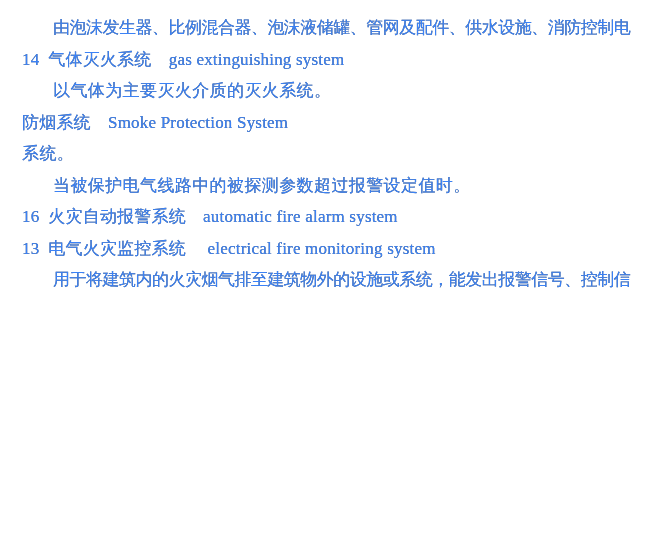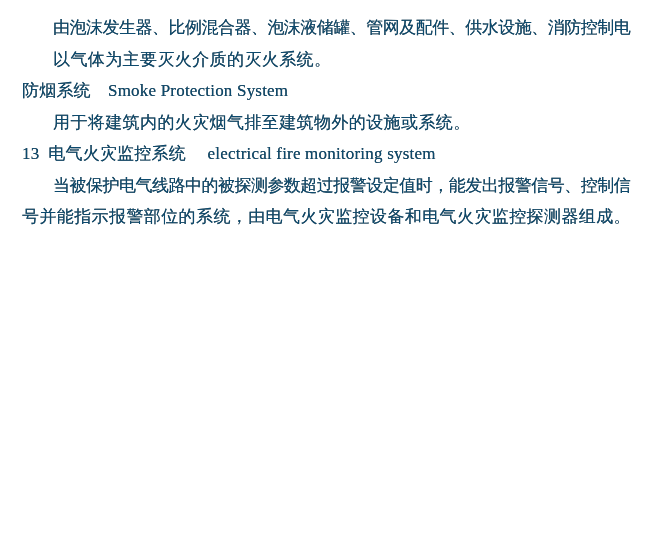--- a/index.html
+++ b/index.html
@@ -39,21 +39,23 @@
     text-align-last: justify;
   }
   .line.term {
     white-space: pre;
     letter-spacing: 0.2px;
   }
 </style>
 </head>
 <body style="background: rgb(255, 255, 255);">
 
-<div class="doc" style="color: #0c4a6e;">
+<div class="doc" style="color: #3b82f6;">
   <div class="line indent just">由泡沫发生器、比例混合器、泡沫液储罐、管网及配件、供水设施、消防控制电</div>
+  <div class="line term">14  气体灭火系统　gas extinguishing system</div>
   <div class="line indent">以气体为主要灭火介质的灭火系统。</div>
   <div class="line term">防烟系统　Smoke Protection System</div>
-  <div class="line indent">用于将建筑内的火灾烟气排至建筑物外的设施或系统。</div>
+  <div class="line">系统。</div>
+  <div class="line indent">当被保护电气线路中的被探测参数超过报警设定值时。</div>
+  <div class="line term">16  火灾自动报警系统　automatic fire alarm system</div>
   <div class="line term">13  电气火灾监控系统　 electrical fire monitoring system</div>
-  <div class="line indent just">当被保护电气线路中的被探测参数超过报警设定值时，能发出报警信号、控制信</div>
-  <div class="line">号并能指示报警部位的系统，由电气火灾监控设备和电气火灾监控探测器组成。</div>
+  <div class="line indent just">用于将建筑内的火灾烟气排至建筑物外的设施或系统，能发出报警信号、控制信</div>
 </div>
 
 </body></html>

